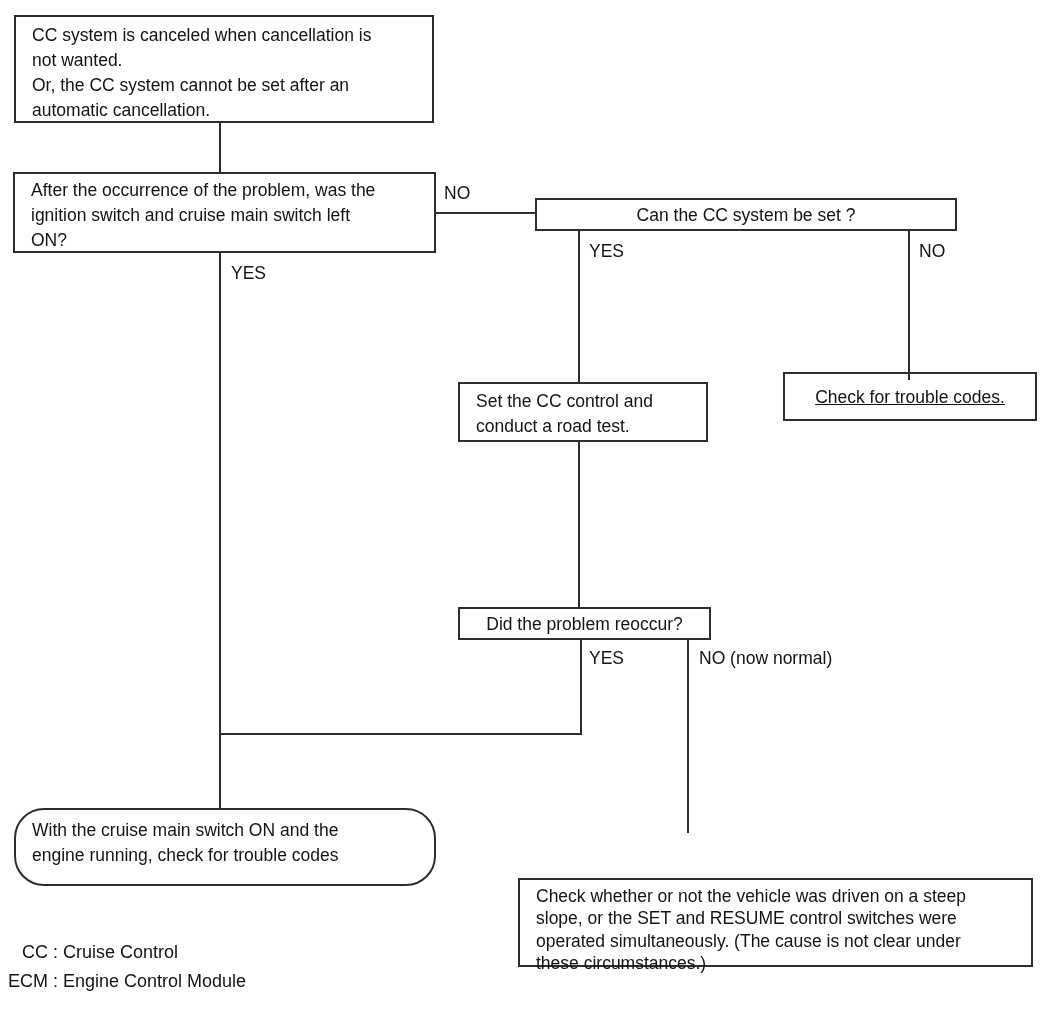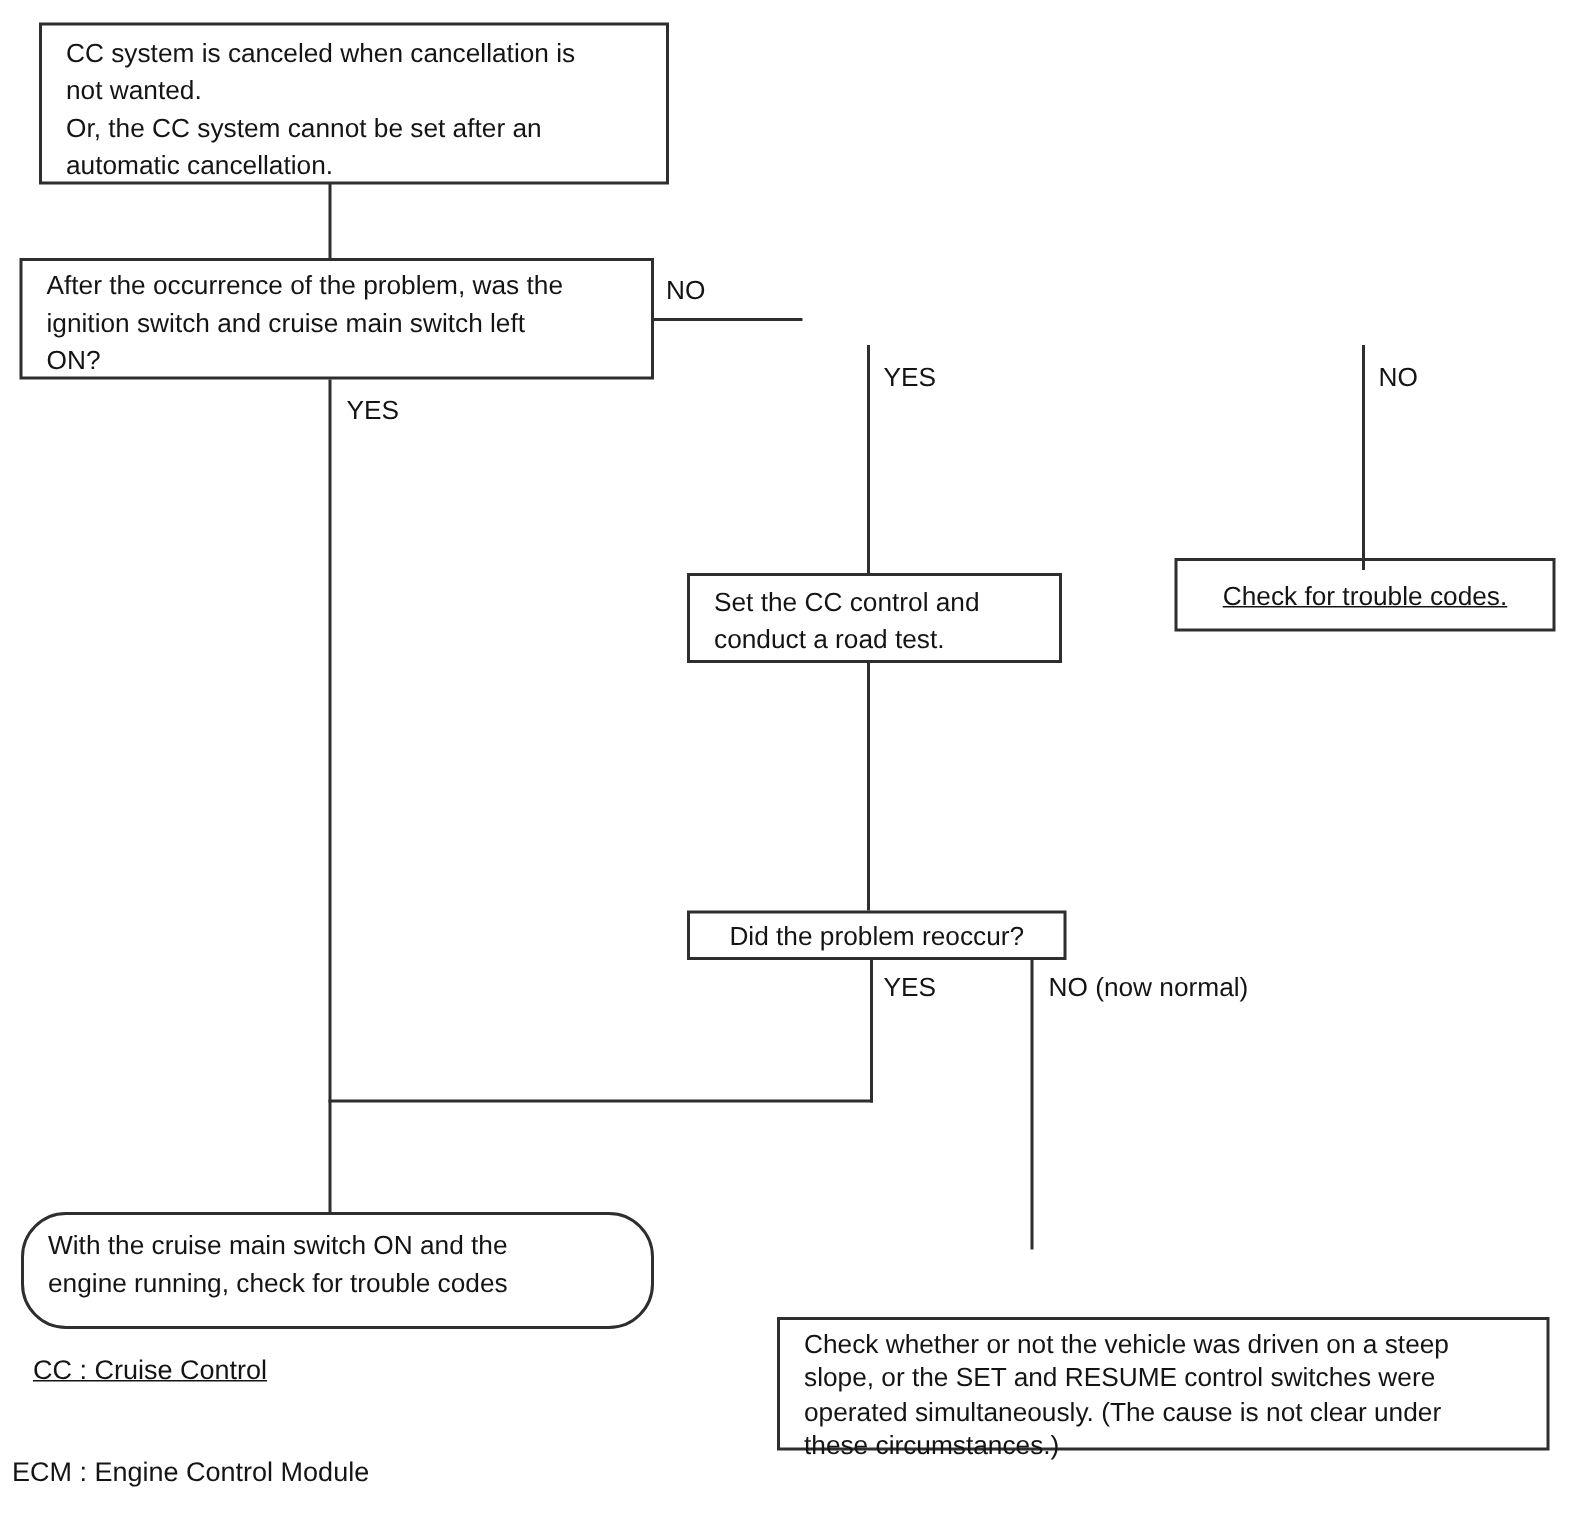--- a/index.html
+++ b/index.html
@@ -53,29 +53,30 @@
     font-size: 18px;
     line-height: 22px;
     white-space: nowrap;
   }
 </style>
 </head>
 <body>
 
 <div class="canvas">
 
-  <div class="node pad" style="left:26px; top:15px; width:420px; height:108px; padding-top:6px;">CC system is canceled when cancellation is
+  <div class="node pad" style="left:14px; top:15px; width:420px; height:108px; padding-top:6px;">CC system is canceled when cancellation is
 not wanted.
 Or, the CC system cannot be set after an
 automatic cancellation.</div>
 
   <div class="node pad" style="left:13px; top:172px; width:423px; height:81px; padding-top:4px;">After the occurrence of the problem, was the
 ignition switch and cruise main switch left
 ON?</div>
 
+  <div class="node center" style="left:535px; top:198px; width:422px; height:33px;">Can the CC system be set ?</div>
 
   <div class="node pad" style="left:458px; top:382px; width:250px; height:60px; padding-top:5px;">Set the CC control and
 conduct a road test.</div>
 
   <div class="node center" style="left:783px; top:372px; width:254px; height:49px;text-decoration:underline;">Check for trouble codes.</div>
 
   <div class="node center" style="left:458px; top:607px; width:253px; height:33px;">Did the problem reoccur?</div>
 
   <div class="node pad" style="left:14px; top:808px; width:422px; height:78px; padding-top:8px;border-radius:30px;">With the cruise main switch ON and the
 engine running, check for trouble codes</div>
@@ -108,17 +109,17 @@
   <div class="elabel" style="left:231px; top:263px;">YES</div>
 
   <div class="elabel" style="left:589px; top:241px;">YES</div>
 
   <div class="elabel" style="left:919px; top:241px;">NO</div>
 
   <div class="elabel" style="left:589px; top:648px;">YES</div>
 
   <div class="elabel" style="left:699px; top:648px;">NO (now normal)</div>
 
-  <div class="legend-line" style="left:22px; top:902px;text-decoration:underline;">CC : Cruise Control</div>
+  <div class="legend-line" style="left:22px; top:941px;">CC : Cruise Control</div>
 
   <div class="legend-line" style="left:8px; top:970px;">ECM : Engine Control Module</div>
 
 </div>
 
 </body></html>

